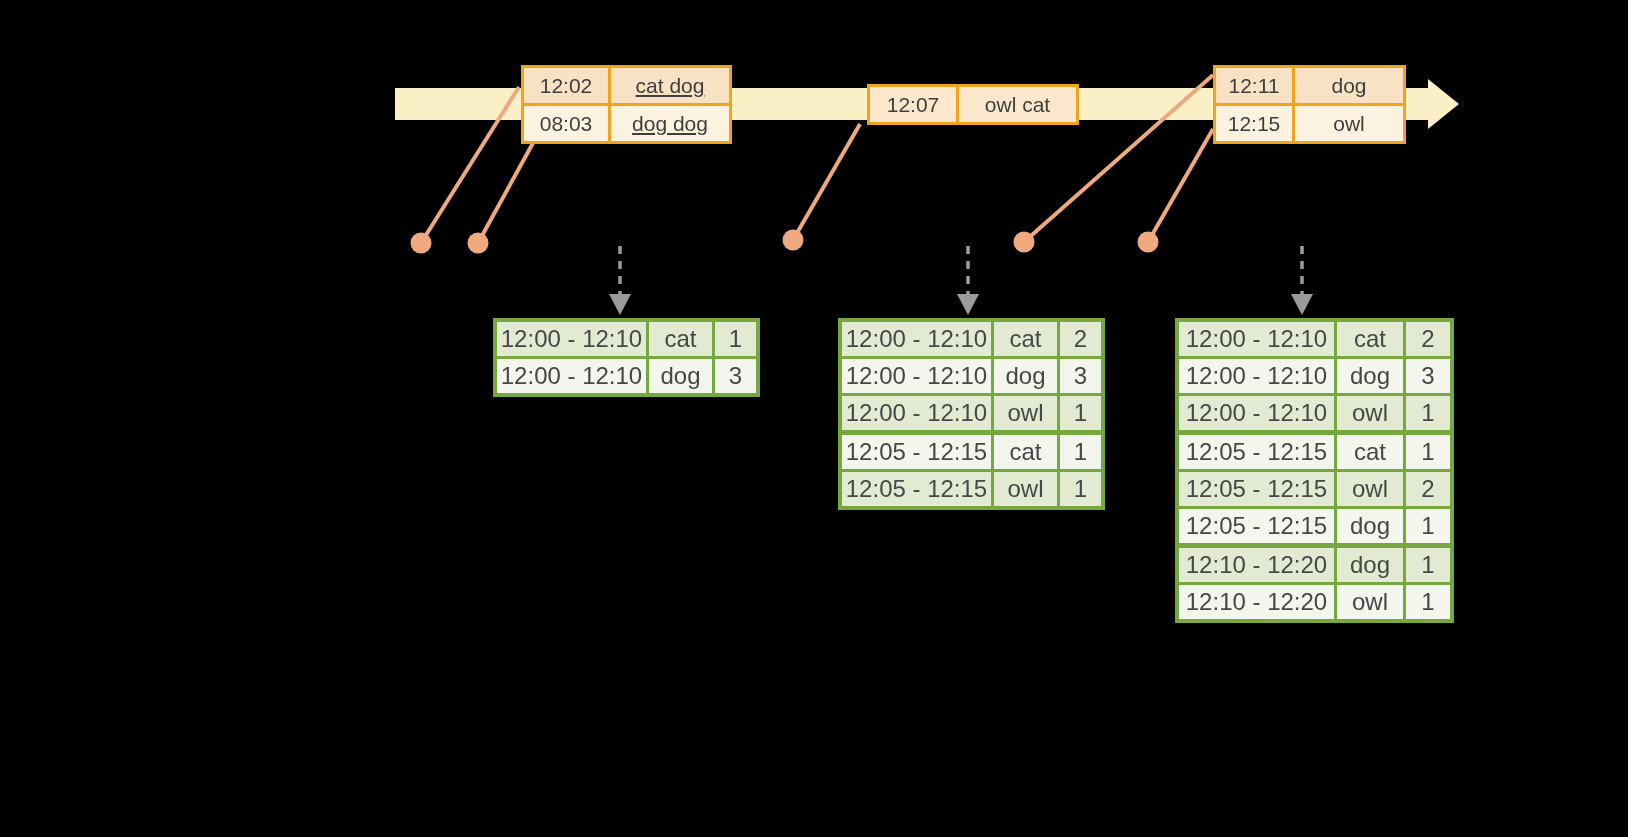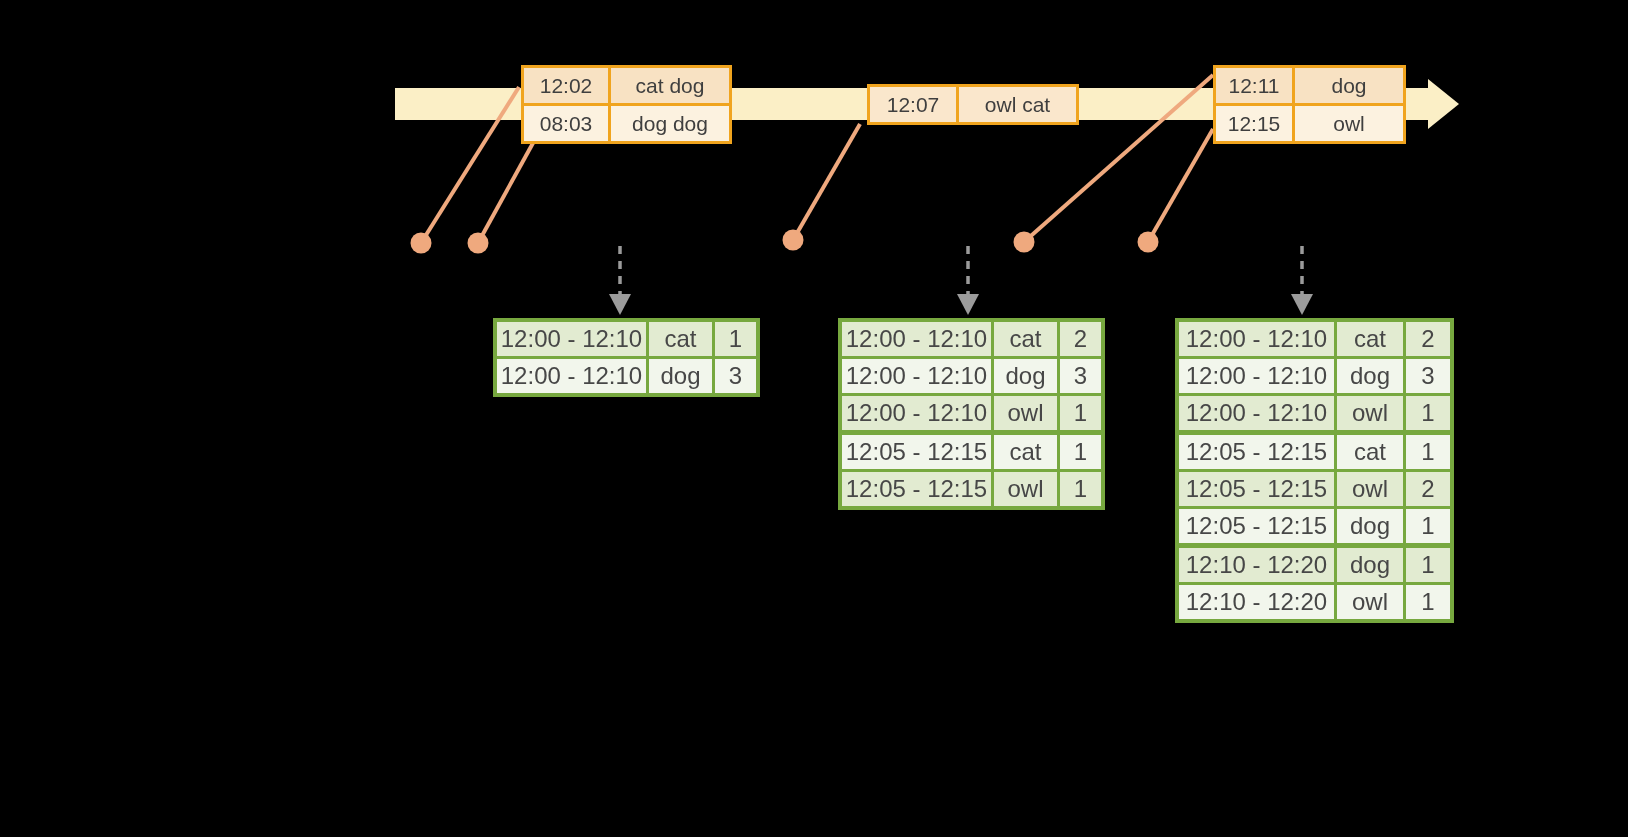--- a/index.html
+++ b/index.html
@@ -12,21 +12,21 @@
   table { border-collapse:collapse; position:absolute; table-layout:fixed; z-index:2; }
   td { padding:0; text-align:center; line-height:1; }
 
   
   .event-table, .event-table td { border:3px solid #F0A41E; }
   .event-table td { height:35px; font-size:21px; color:#3F3F3F; }
   .event-table .bg-dark  td { background:#F8E2C3; }
   .event-table .bg-light td { background:#FCF2E0; }
   .event-table .bg-mid   td { background:#FAE7CC; }
   .tblA { left:521px; top:65px;  width:202px; }
-  .tblA .c-time { width:84px; }  .tblA .c-word { width:118px; }
+  .tblA .c-time { width:84px; }  .tblA .c-word { width:118px;text-decoration:underline; }
   .tblB { left:867px; top:84px;  width:203px; }
   .tblB .c-time { width:86px; }  .tblB .c-word { width:117px; }
   .tblC { left:1213px; top:65px; width:184px;border-radius:31px; }
   .tblC .c-time { width:76px; }  .tblC .c-word { width:108px; }
 
   
   .result-table { border:4px solid #77A83F; }
   .result-table td { border:3px solid #77A83F; height:34px; font-size:24px; color:#474747; }
   .result-table .bg-tint  td { background:#E2EBD1; }
   .result-table .bg-white td { background:#F2F6EC; }

